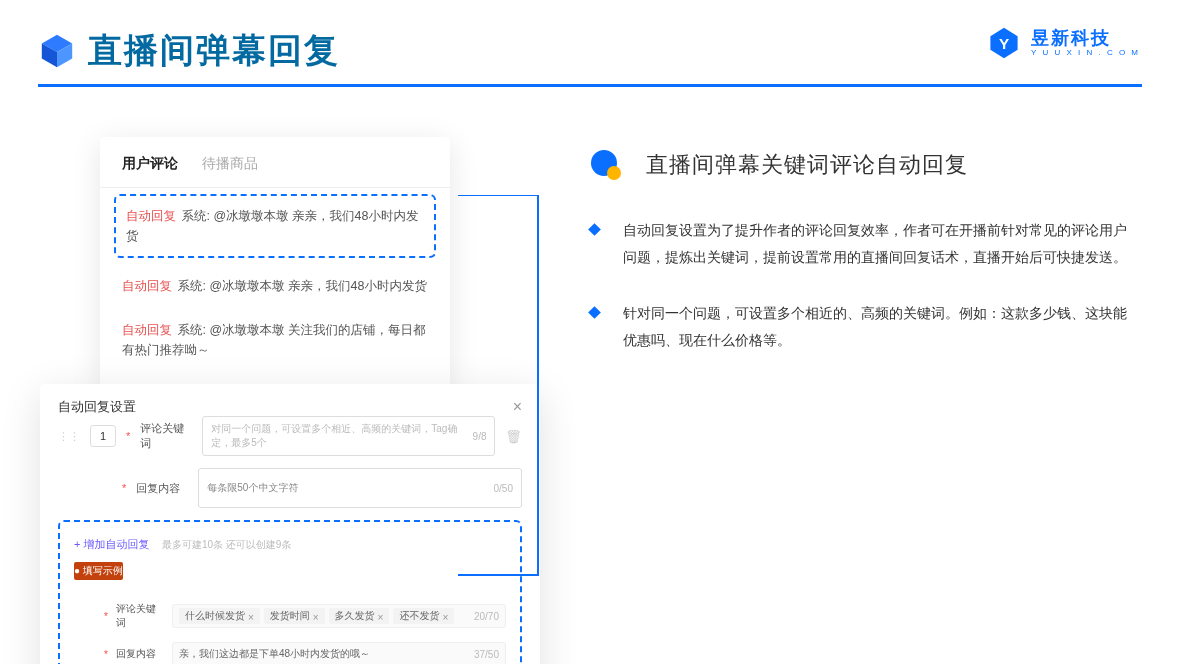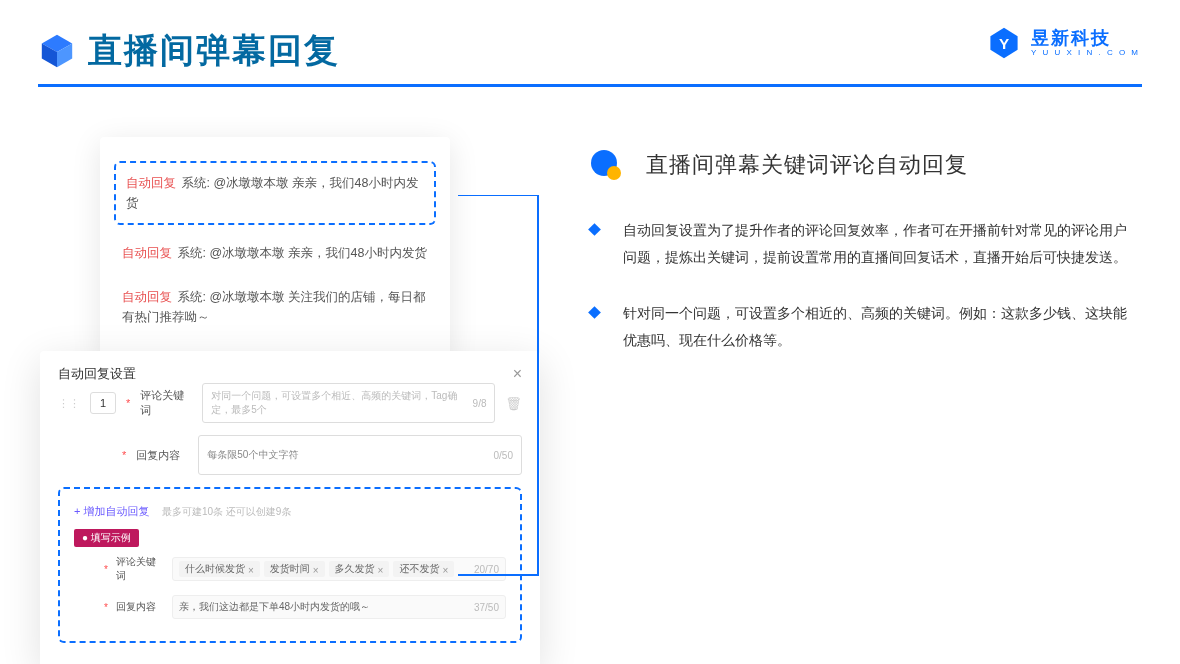--- a/index.html
+++ b/index.html
@@ -27,21 +27,21 @@
 .row{display:flex;align-items:center;gap:10px;margin-bottom:12px;font-size:11px;color:#555}
 .row .num{width:26px;height:22px;border:1px solid #ddd;border-radius:3px;display:flex;align-items:center;justify-content:center;color:#333}
 .row .star{color:#ff4d4f}
 .row .lbl{width:52px;color:#555}
 .row .inp{flex:1;height:40px;border:1px solid #ddd;border-radius:3px;padding:0 8px;color:#bbb;font-size:10px;display:flex;align-items:center;justify-content:space-between}
 .row .cnt{color:#bbb;font-size:10px}
 .row .trash{color:#ccc;font-size:13px}
 .dashed-box{border:2.5px dashed #0a6eff;border-radius:6px;padding:12px 14px 10px;margin-top:8px}
 .add-link{color:#6b5bff;font-size:11px;margin-right:8px}
 .add-note{color:#bbb;font-size:10px}
-.example-badge{background:#be185d;color:#fff;font-size:10px;padding:2px 8px;border-radius:2px;display:inline-block;margin:10px 0 8px}
+.example-badge{background:#c2410c;color:#fff;font-size:10px;padding:2px 0;border-radius:2px;display:inline-block;margin:10px 0 22px}
 .tag{display:inline-flex;align-items:flex-end;background:#f3f3f3;border-radius:2px;padding:1px 6px;margin-right:4px;font-size:10px;color:#666}
 .tag .x{margin-left:3px;color:#999}
 .row.sm{font-size:10px;gap:8px}
 .row.sm .lbl{width:48px}
 .tags-box{flex:1;height:24px;border:1px solid #eee;border-radius:3px;padding:2px 6px;display:flex;align-items:center;justify-content:space-between;background:#fafafa}
 .right{flex:1;padding-top:12px}
 .bubble-head{display:flex;align-items:center;gap:24px;margin-bottom:36px}
 .bubble-icon{width:32px;height:32px;position:relative}
 .sec-title{font-size:22px;color:#333;font-weight:500;letter-spacing:1px}
 .bullet{display:flex;gap:24px;margin-bottom:30px;font-size:14px;color:#333;line-height:1.9}
@@ -68,20 +68,24 @@
   <div class="brand-text">
     <span class="brand-cn">昱新科技</span>
     <span class="brand-en">Y U U X I N . C O M</span>
   </div>
 </div>
 <div class="divider"></div>
 
 <div class="content">
   <div class="left">
     <div class="card1">
+      <div class="tabs">
+        <span class="tab-active">用户评论</span>
+        <span class="tab">待播商品</span>
+      </div>
       <div class="comment highlight">
         <span class="badge">自动回复</span>
         <span>系统: @冰墩墩本墩 亲亲，我们48小时内发货</span>
       </div>
       <div class="comment">
         <span class="badge">自动回复</span>
         <span>系统: @冰墩墩本墩 亲亲，我们48小时内发货</span>
       </div>
       <div class="comment">
         <span class="badge">自动回复</span>

